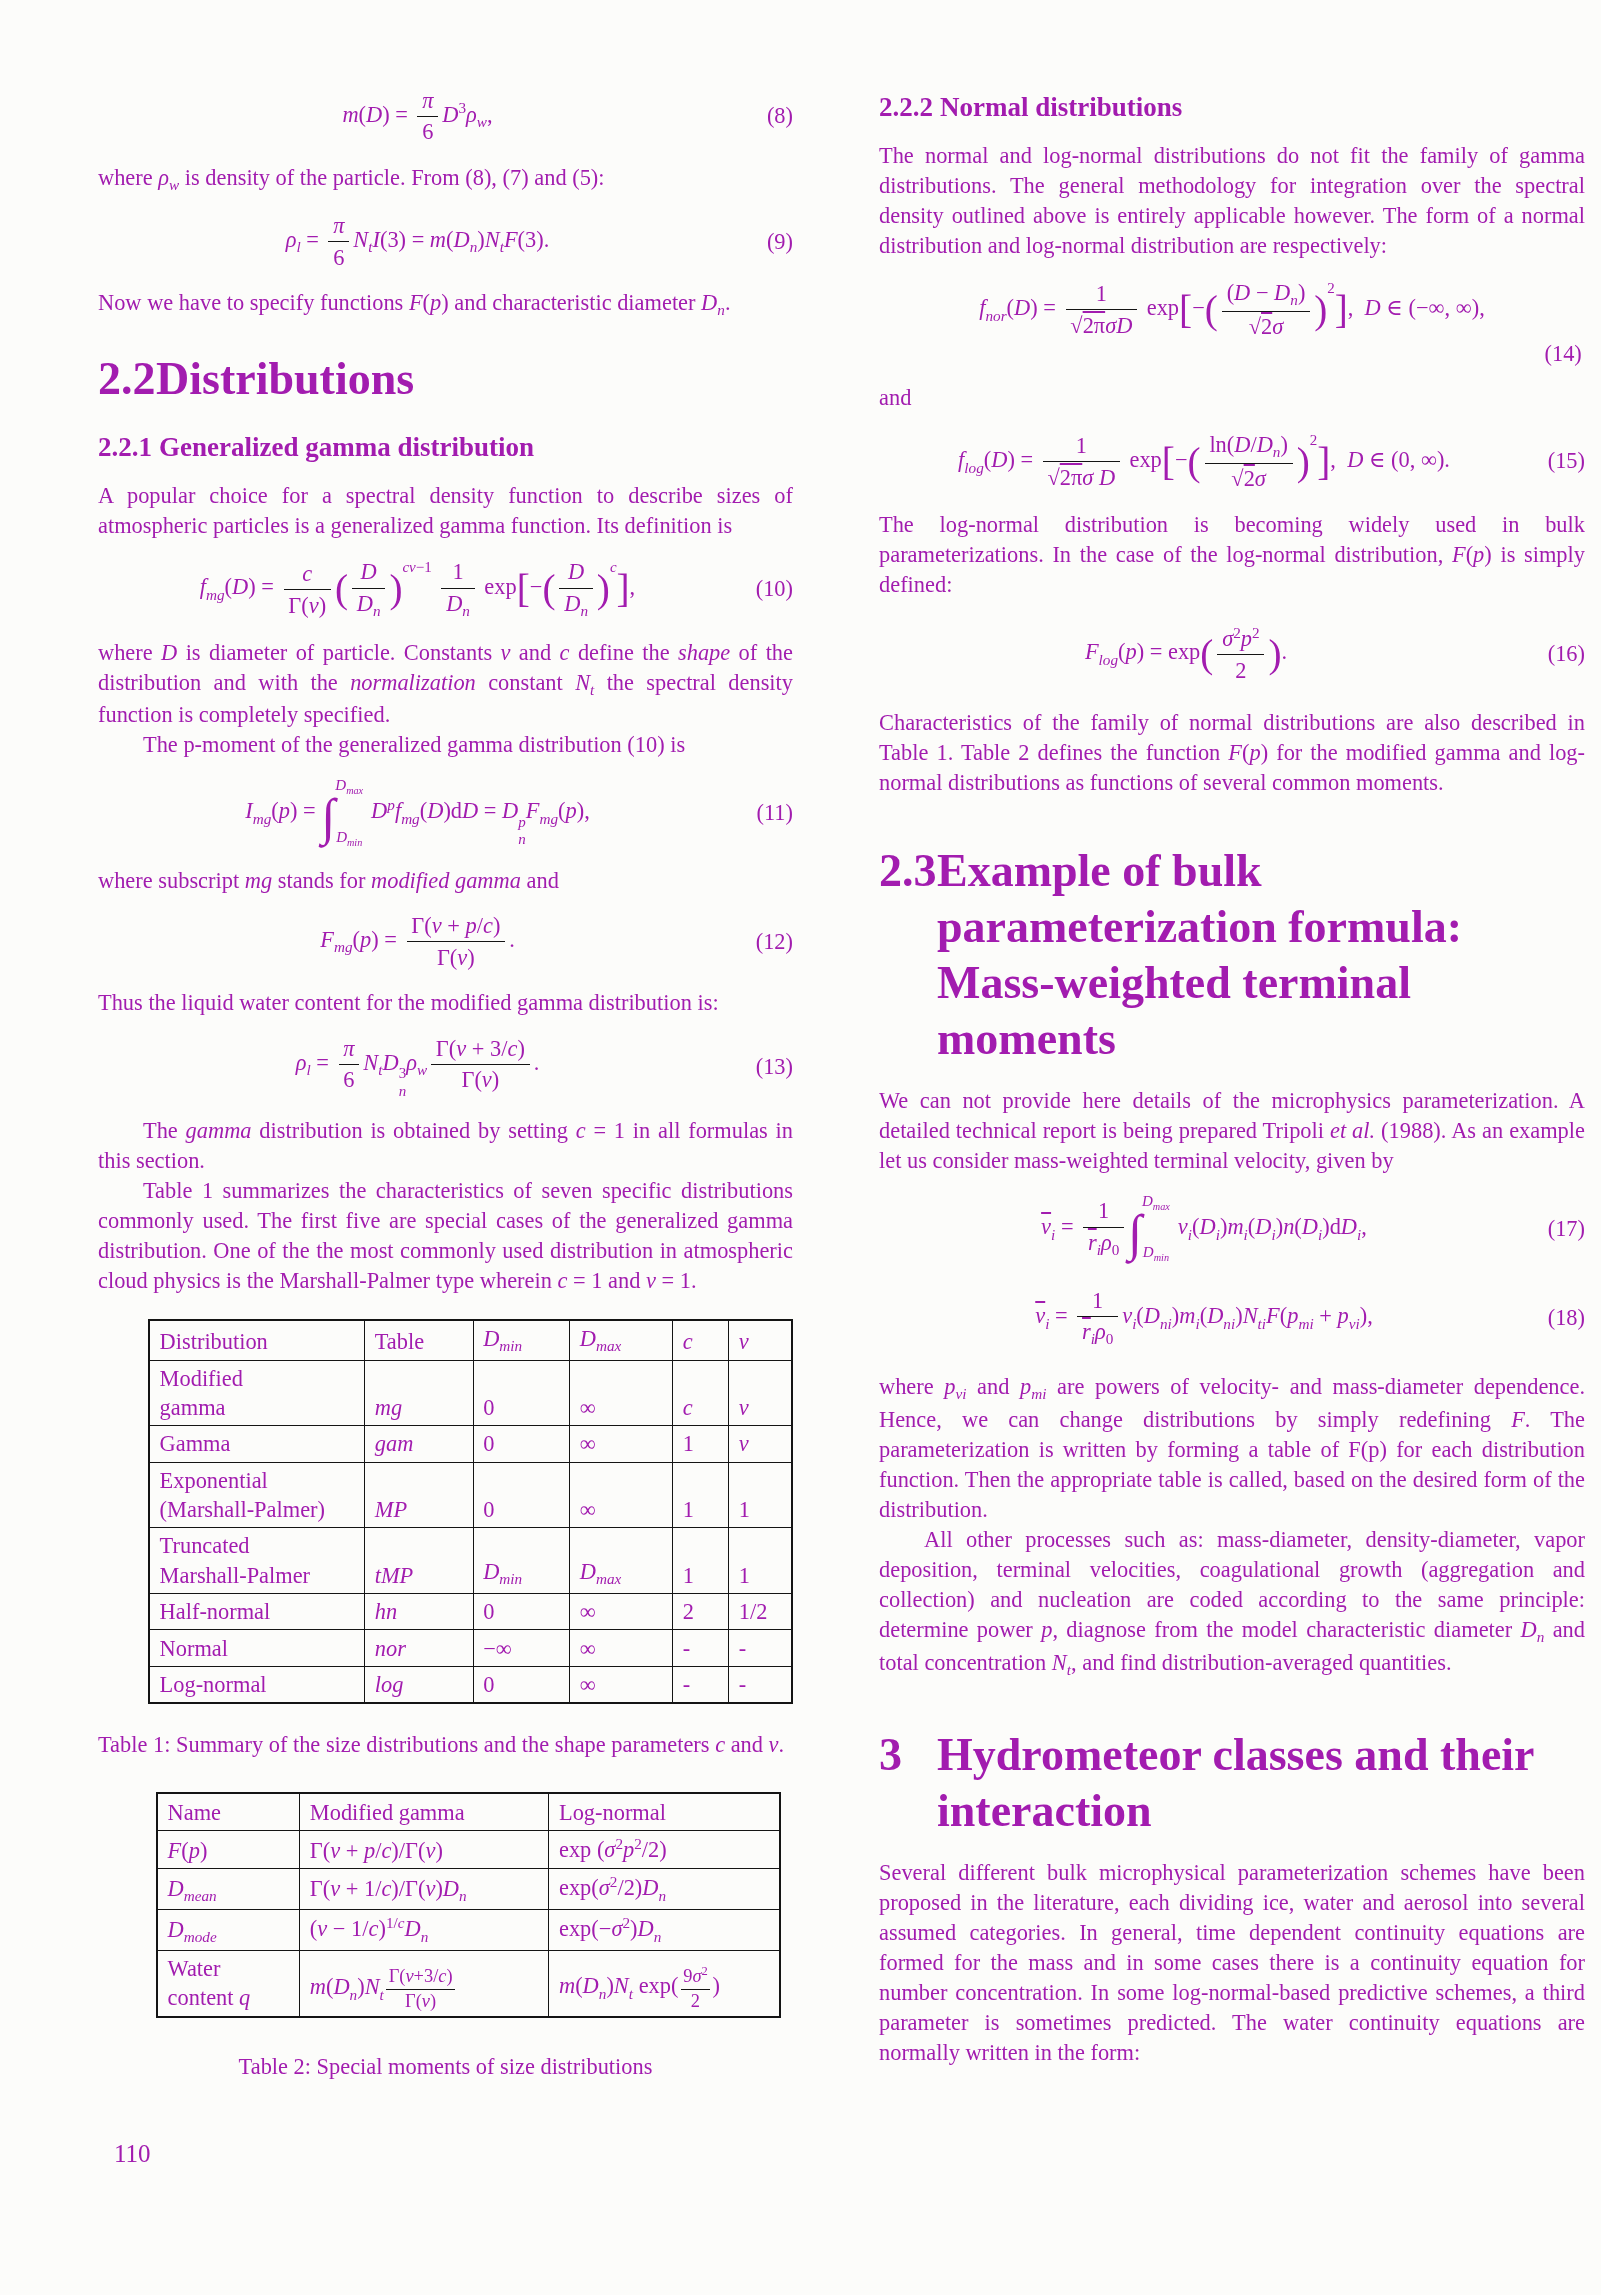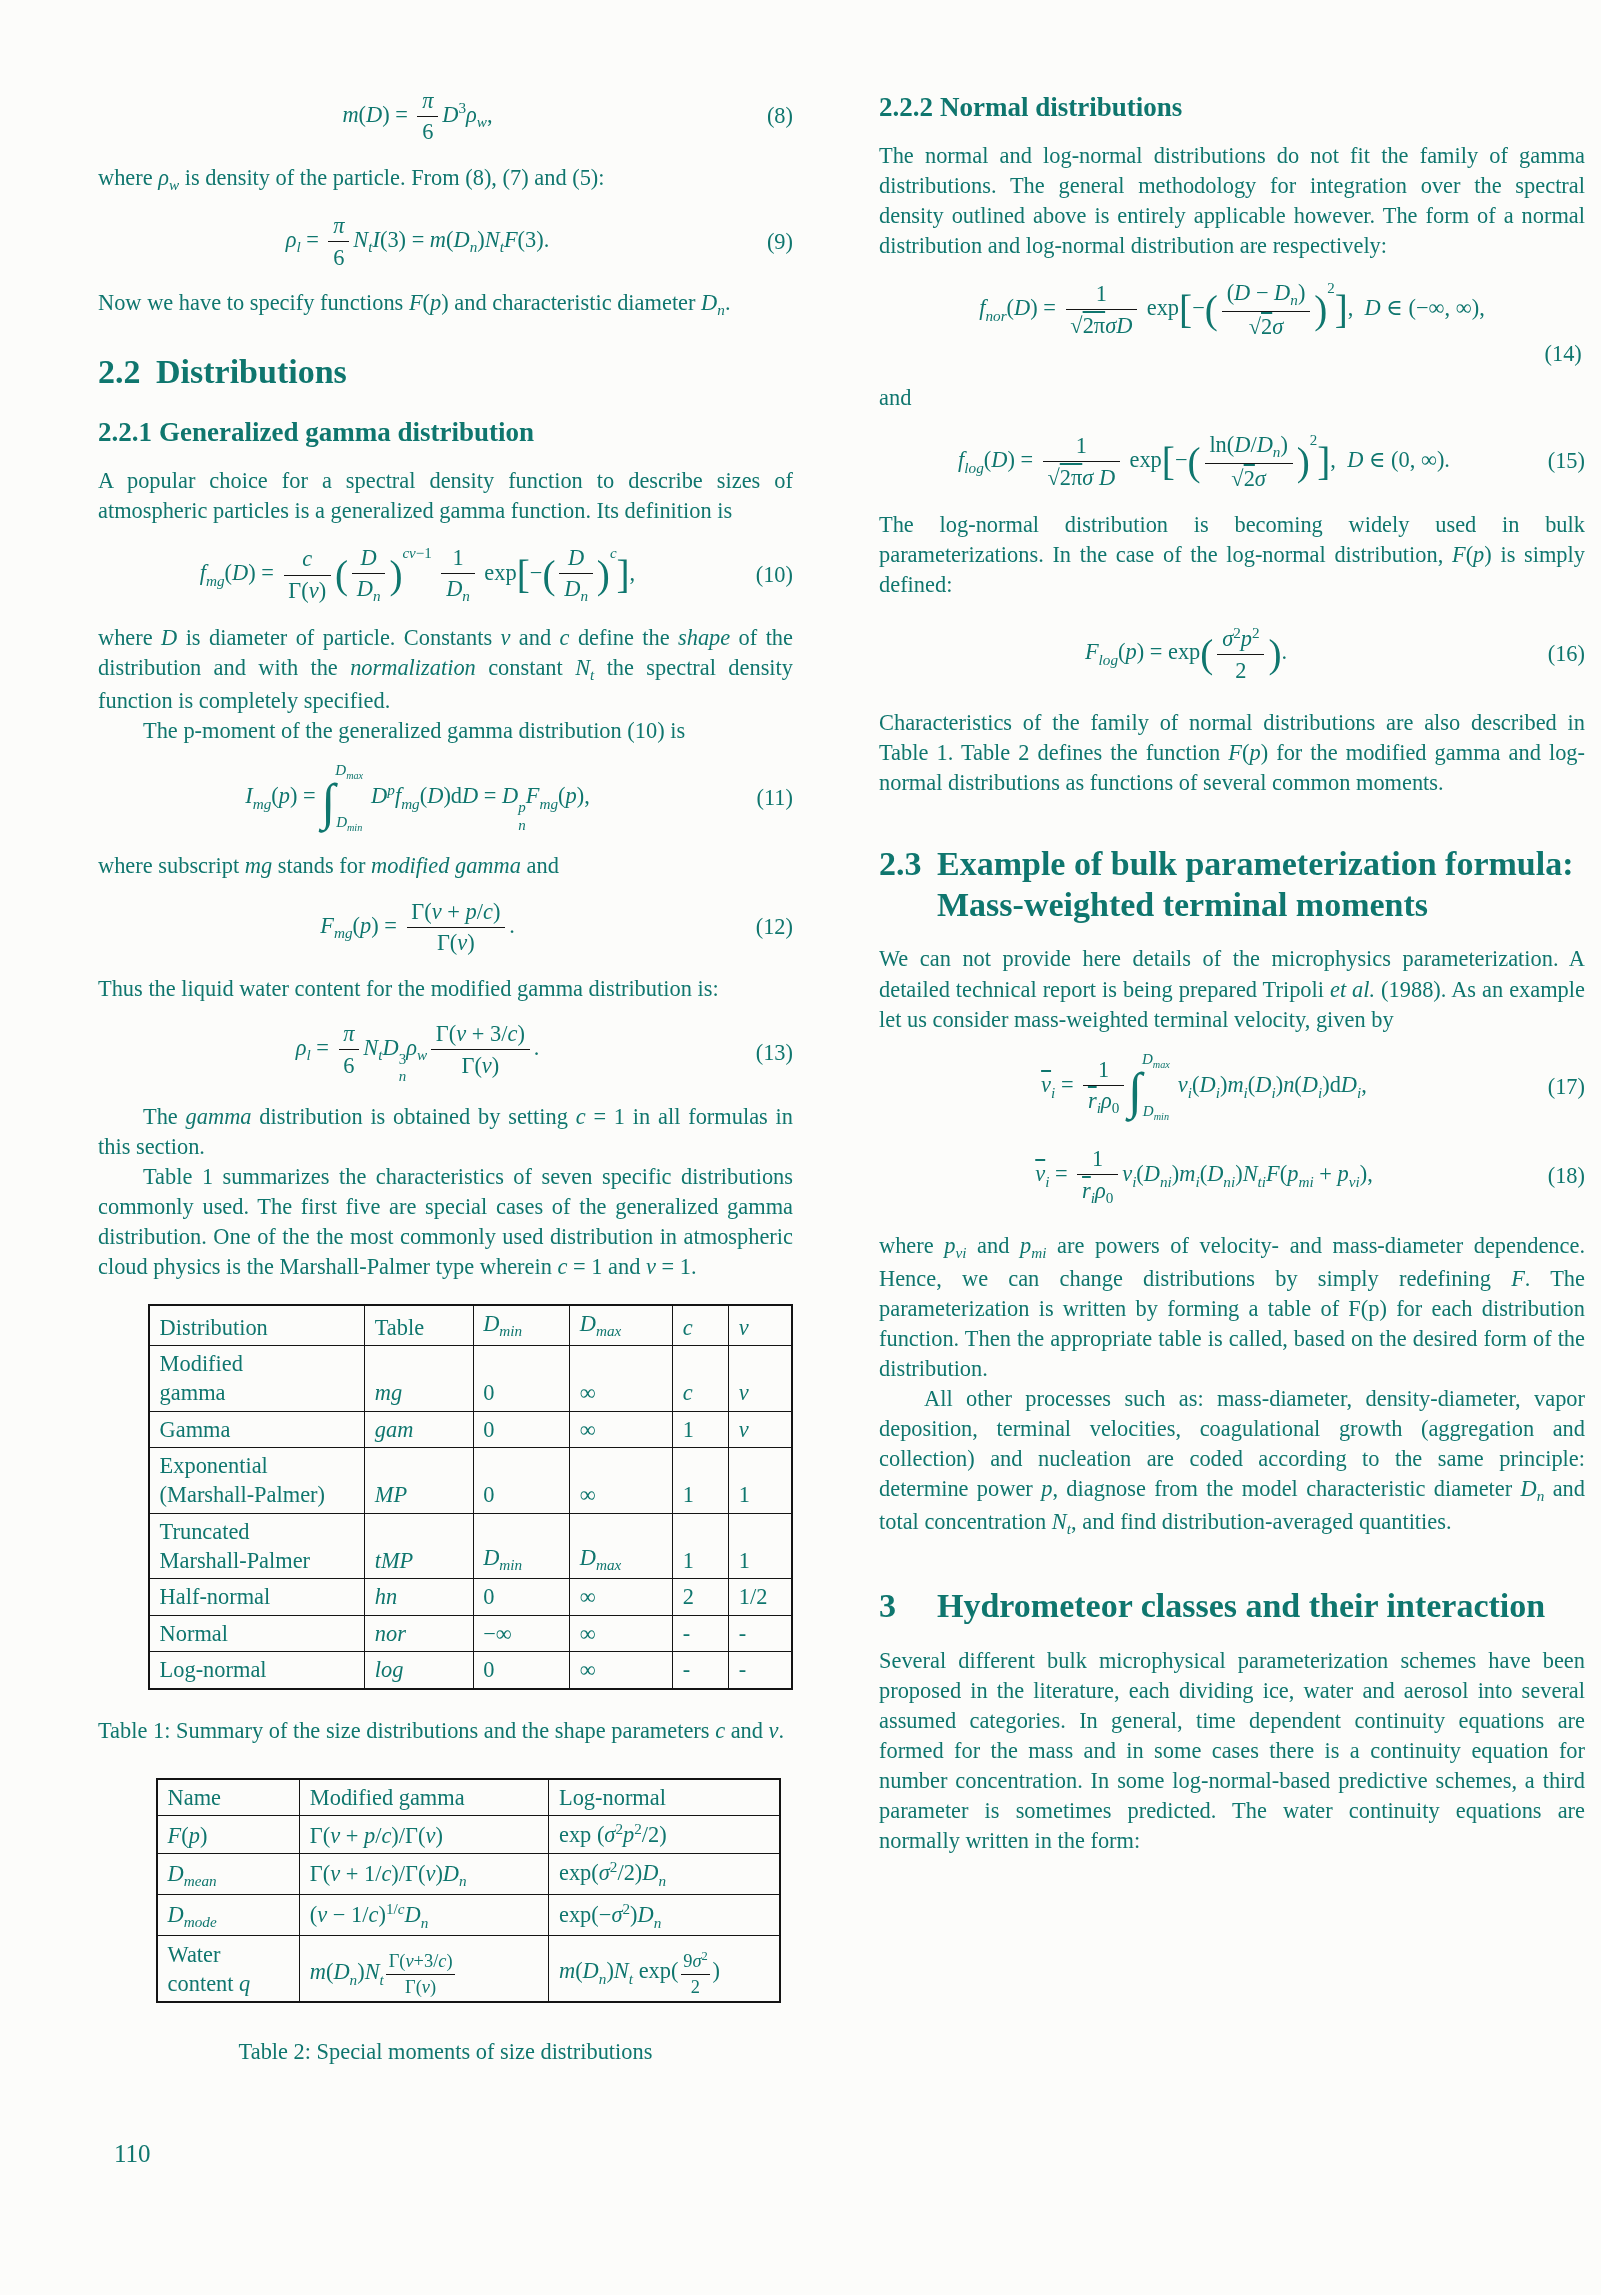--- a/index.html
+++ b/index.html
@@ -1,30 +1,30 @@
 <!DOCTYPE html>
 <html style="font-size:13px"><head>
 <meta charset="utf-8">
 <style>
   html,body { margin:0; padding:0; background:#d8d8d4; }
   .page {
     position:relative; width:1602px; height:2295px;
-    background:#fcfcfa; color:#0f766e; overflow:hidden;
+    background:#fcfcfa; color:#a21caf; overflow:hidden;
     font-family:"Liberation Serif","DejaVu Serif",serif;
     font-size:22.4px; line-height:1.34;
   }
   .col { position:absolute; top:70px; }
   .col.left  { left:98px; width:695px; }
   .col.right { left:879px; width:706px; }
   p { margin:0; text-align:justify; }
   .ind { text-indent:45px; }
 
   
   .sec, .subsec { display:flex; font-weight:bold; text-align:left; }
-  .sec   { font-size:34px; line-height:1.22; margin:30px 0 19px; }
+  .sec   { font-size:46px; line-height:1.22; margin:30px 0 19px; }
   .subsec{ font-size:27px; line-height:1.2;  margin:24px 0 17.6px; }
   .sec .num    { flex:0 0 58px; }
   .subsec .num { flex:0 0 61px; }
   .sec .title, .subsec .title { flex:1; }
 
   
   .eqrow { display:flex; align-items:center; margin:17.6px 0; }
   .eq    { flex:1; text-align:center; line-height:1.25; }
   .eqno  { width:56px; text-align:right; }
   .eqno-below { text-align:right; margin:-4.8px 3.2px 14.4px 0; }

